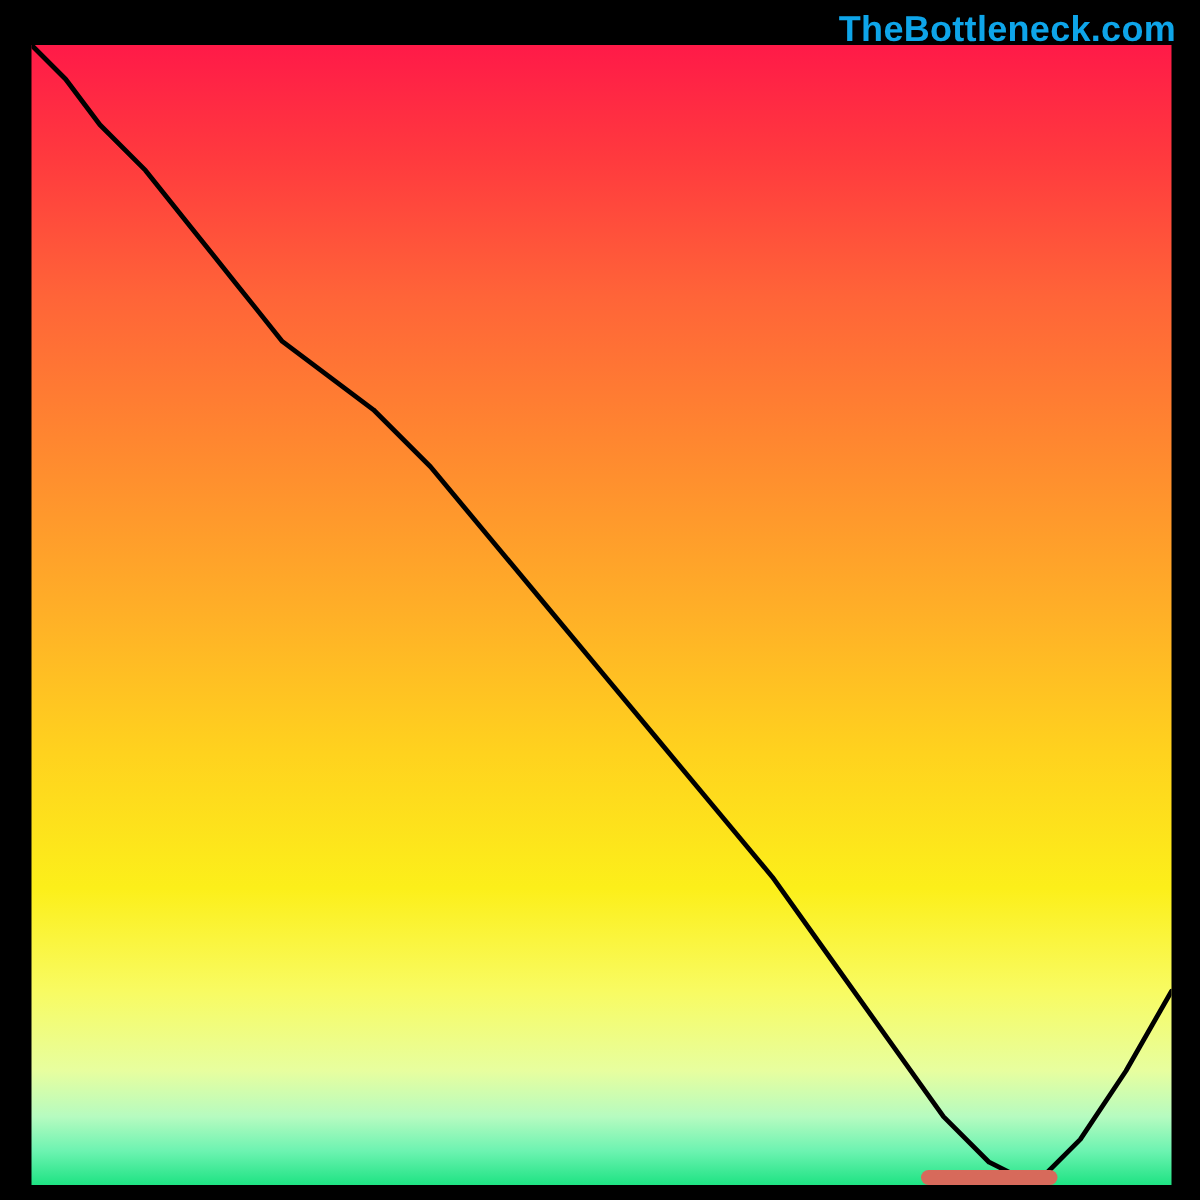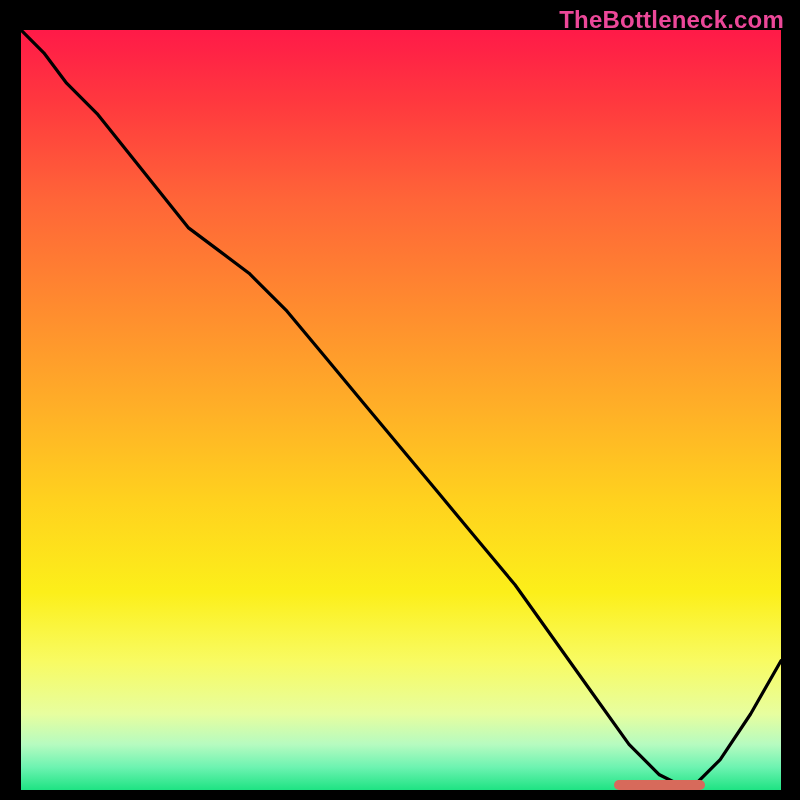--- a/index.html
+++ b/index.html
@@ -14,21 +14,21 @@
   .wrap {
     position: relative;
     width: 800px;
     height: 800px;
     background: #000;
   }
   .watermark {
     position: absolute;
     top: 6px;
     right: 16px;
-    color: #ec4899;
+    color: #0ea5e9;
     font-size: 24px;
     font-weight: 600;
     letter-spacing: 0.2px;
     z-index: 50;
     user-select: none;
   }
   .plot-frame {
     position: absolute;
     left: 21px;
     top: 30px;

